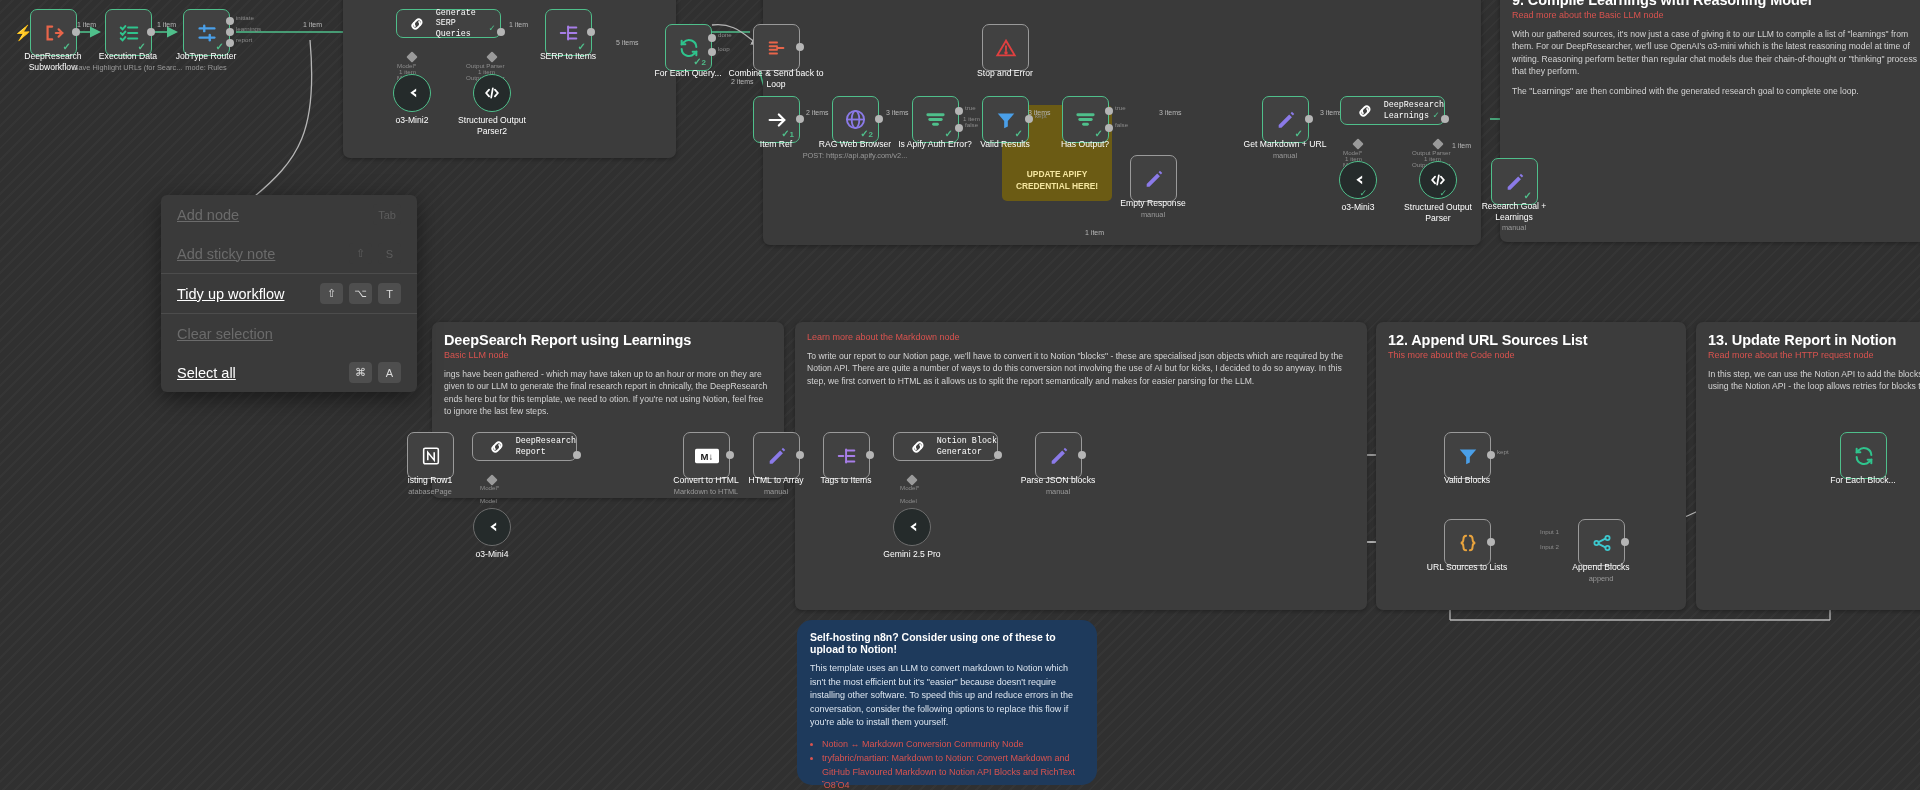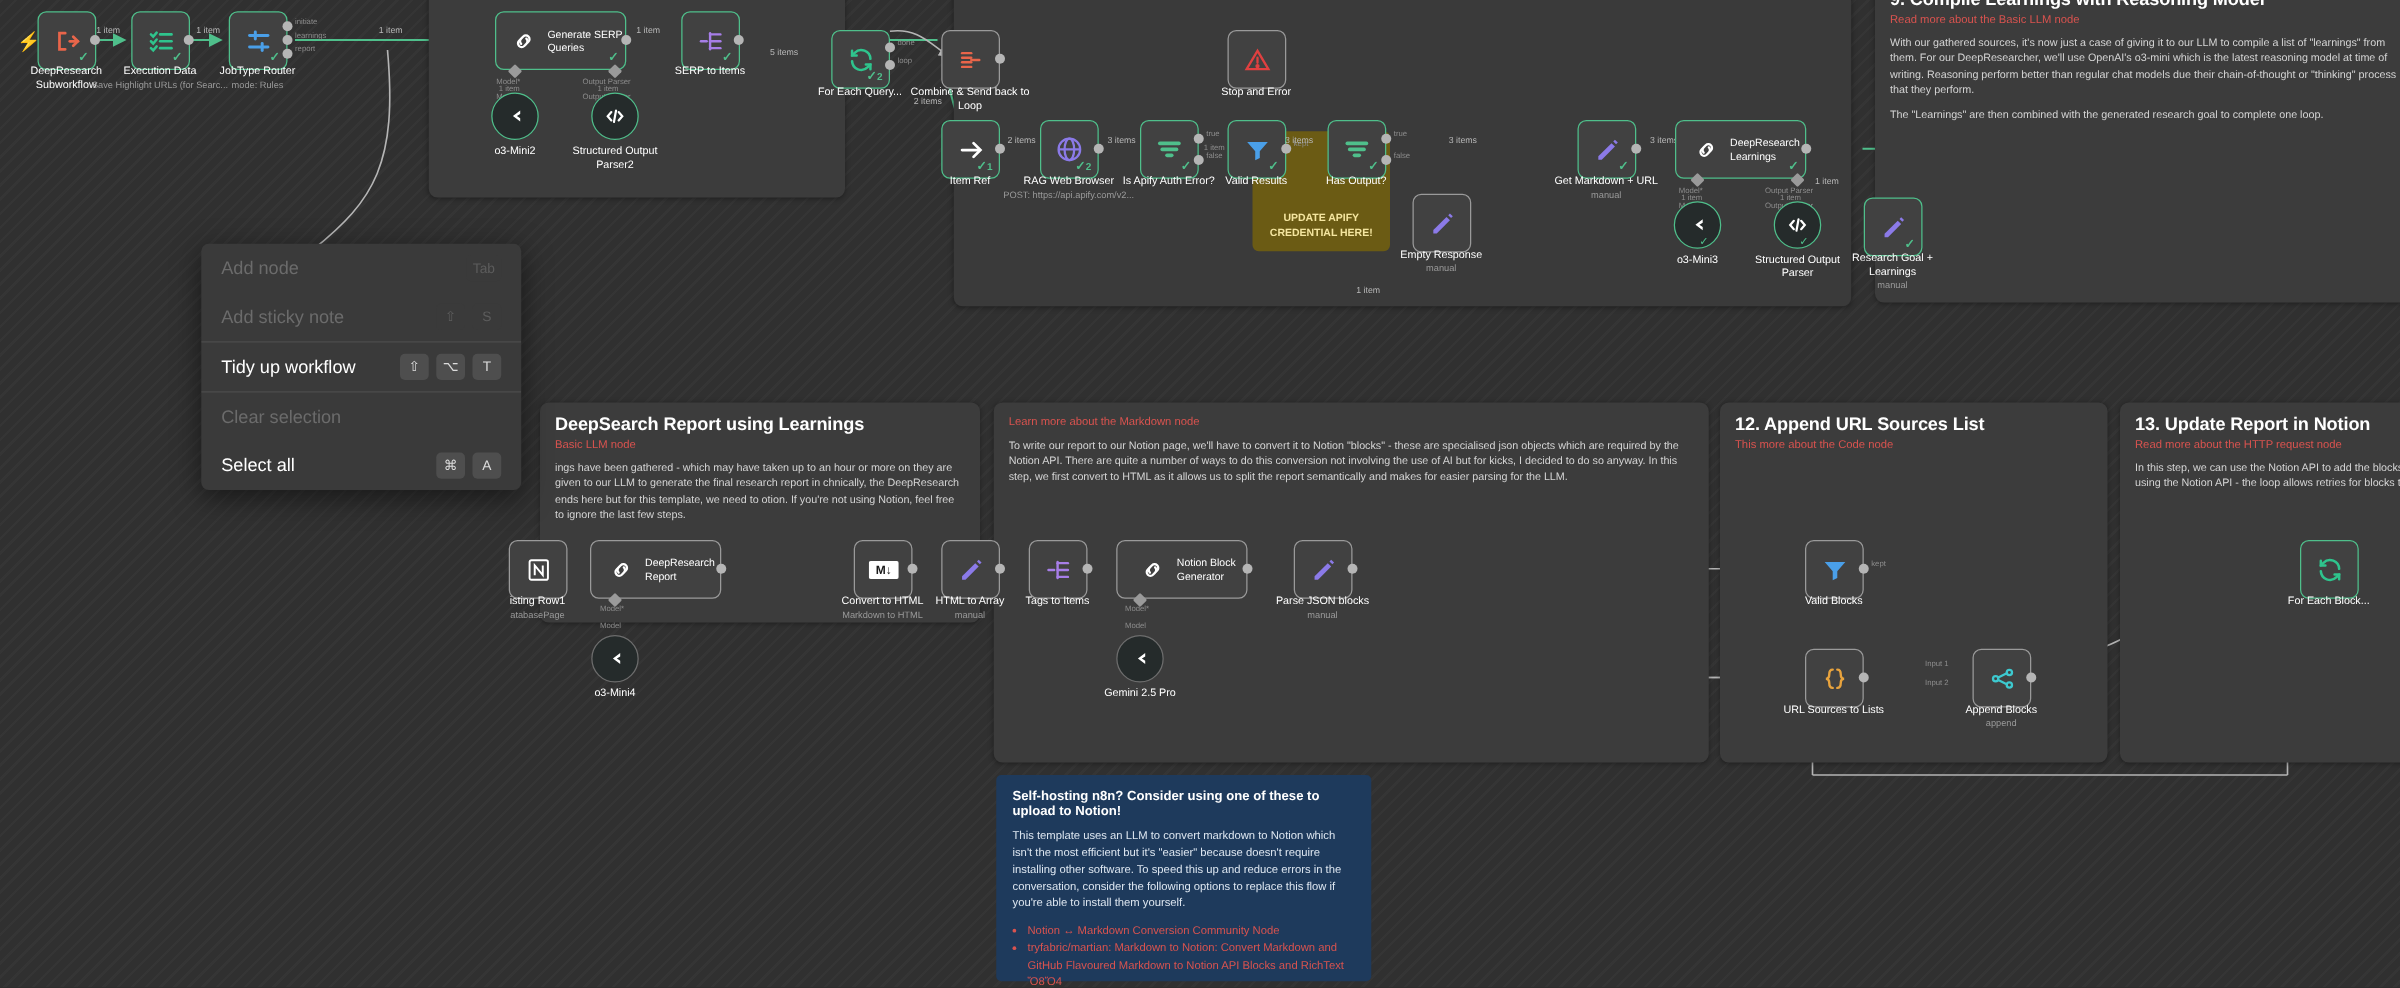--- a/index.html
+++ b/index.html
@@ -31,39 +31,39 @@
   }
   .sticky .sublink {
     font-size:9px; color:#d9534f; margin-bottom:8px;
   }
   .sticky p {
     font-size:8.6px; line-height:1.45; color:#d4d4d4; margin-bottom:7px;
   }
   .sticky-blue {
     position:absolute;
     background:#1e3a5c;
-    border-radius:4px;
+    border-radius:15px;
     padding:11px 13px;
   }
   .sticky-blue h4 { font-size:10.5px; font-weight:bold; color:#fff; margin-bottom:7px;}
   .sticky-blue p { font-size:9px; line-height:1.5; color:#dde6f0; margin-bottom:8px;}
   .sticky-blue ul { margin:0 0 9px 12px; }
   .sticky-blue li { font-size:9px; line-height:1.5; color:#d9534f; margin-bottom:1px;}
 
   
   .node {
     position:absolute;
     border-radius:7px;
     background:#414141;
     border:1px solid #9a9a9a;
     display:flex; align-items:center; justify-content:center;
   }
   .node.green { border-color:#4fbf8b; }
   .node.sq { width:47px; height:47px; }
-  .node.wide { width:105px; height:47px; justify-content:center; padding-left:8px; gap:7px; }
+  .node.wide { width:105px; height:29px; justify-content:flex-end; padding-left:8px; gap:7px;font-family:Liberation Mono, monospace; }
   .node .nicon { width:24px; height:24px; display:flex; align-items:center; justify-content:center; }
   .node .ntext { font-size:8.4px; color:#fff; line-height:1.25; }
   .node .tick {
     position:absolute; right:5px; bottom:3px;
     color:#4fbf8b; font-size:10px; font-weight:bold;
   }
   .node .tick small { font-size:8px; }
   .caption {
     position:absolute; text-align:center;
     font-size:8.6px; color:#fff; line-height:1.25; width:120px;
@@ -96,21 +96,21 @@
   #ctxmenu {
     position:absolute; left:161px; top:195px; width:256px;
     background:#3a3a3a; border-radius:6px;
     box-shadow:0 6px 22px rgba(0,0,0,.5);
     overflow:hidden; z-index:50;
   }
   .mi {
     display:flex; align-items:center; justify-content:space-between;
     padding:0 16px; height:39px;
   }
-  .mi .lbl { font-size:14.5px; color:#fff; }
+  .mi .lbl { font-size:14.5px; color:#fff;text-decoration:underline; }
   .mi.disabled .lbl { color:#6b6b6b; }
   .mi.disabled .key { color:#5c5c5c; background:#3a3a3a; }
   .keys { display:flex; gap:6px; }
   .key {
     min-width:23px; height:21px; padding:0 5px;
     background:#4e4e4e; border-radius:4px;
     display:flex; align-items:center; justify-content:center;
     font-size:11px; color:#dcdcdc;
   }
   .mdiv { height:1px; background:#4c4c4c; }

